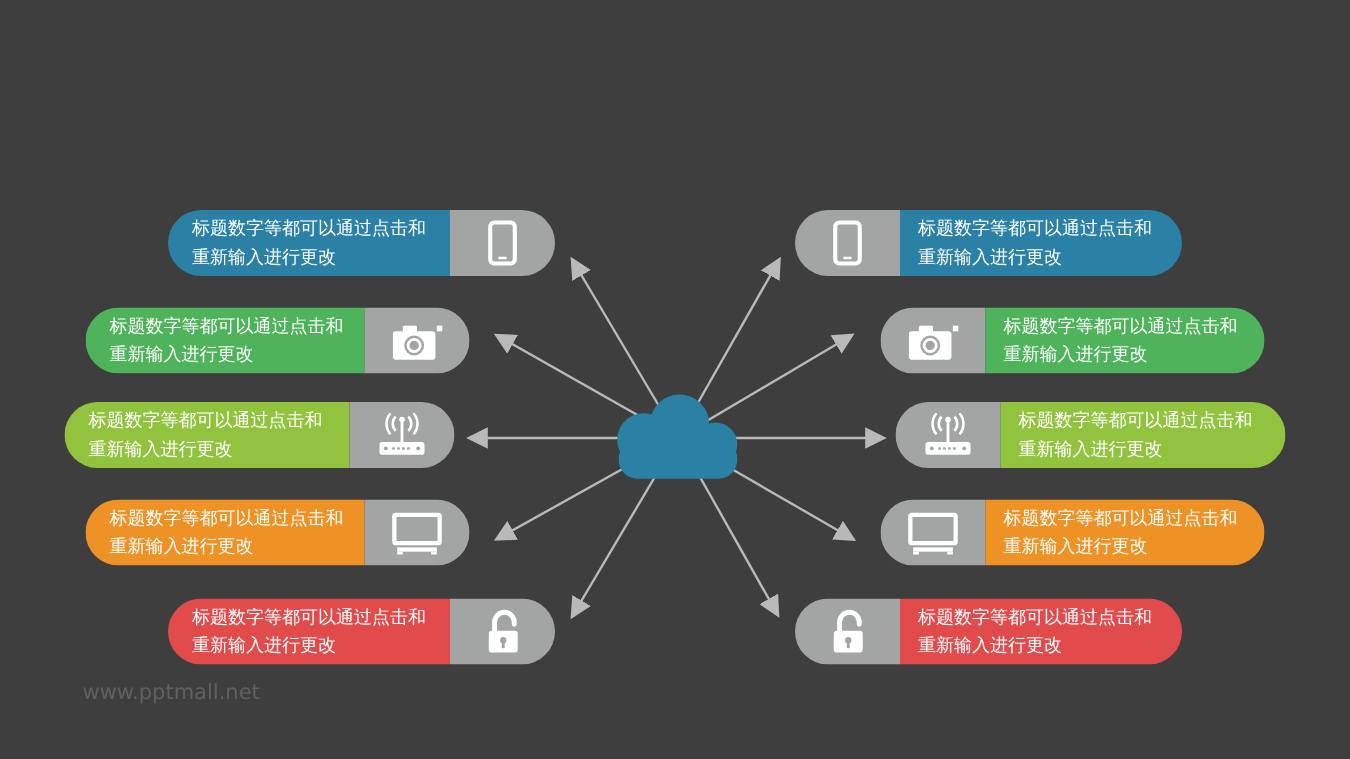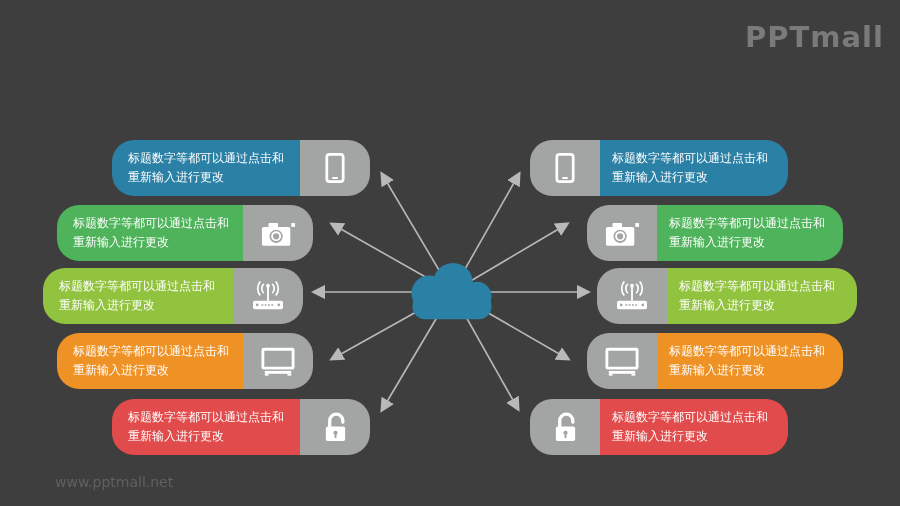--- a/index.html
+++ b/index.html
@@ -2,38 +2,37 @@
 <html><head>
 <meta charset="utf-8">
 <style>
   html,body{margin:0;padding:0;}
   body{font-family:"DejaVu Sans","Liberation Sans",sans-serif;}
   #slide{position:relative;width:900px;height:506px;overflow:hidden;background:#3e3e3e;}
   .title{position:absolute;top:48px;left:0;width:100%;text-align:center;
          color:#ffffff;font-size:36px;font-weight:bold;letter-spacing:2px;}
   .brand{position:absolute;top:20px;right:16px;color:#7a7a7a;font-size:29px;
          font-weight:bold;letter-spacing:1px;}
-  .watermark{position:absolute;left:55px;top:474px;color:#606060;font-size:14px;}
-  .pill{position:absolute;height:56px;border-radius:22px;overflow:hidden;
+  .watermark{position:absolute;left:55px;top:454px;color:#606060;font-size:14px;}
+  .pill{position:absolute;height:44px;border-radius:22px;overflow:hidden;
         display:flex;align-items:stretch;}
   .pill-text{flex:1;display:flex;align-items:center;color:#ffffff;font-size:12px;
              line-height:1.55;padding:0 10px 0 16px;}
   .pill.right .pill-text{padding:0 16px 0 12px;}
   .pill-cap{width:70px;min-width:70px;background:#a3a5a5;display:flex;
             align-items:center;justify-content:center;}
   .arrows{position:absolute;left:0;top:0;width:900px;height:506px;}
   .cloud{position:absolute;left:400px;top:256px;width:104px;height:66px;}
   svg{display:block;}
 </style>
 </head>
 <body>
 
 <div id="slide" style="background-color: rgb(62, 62, 62);">
 
-  <div class="brand">PPTmall</div>
   <div class="watermark">www.pptmall.net</div>
 
   <svg class="arrows" viewBox="0 0 900 506">
     <defs>
       <marker id="ah" markerWidth="9" markerHeight="9" refX="7" refY="4.5" orient="auto">
         <path d="M0,0 L9,4.5 L0,9 z" fill="#b9b9b9"></path>
       </marker>
     </defs>
     <g stroke="#b9b9b9" stroke-width="1.6">
       <line x1="452" y1="292" x2="382" y2="174" marker-end="url(#ah)"></line>

